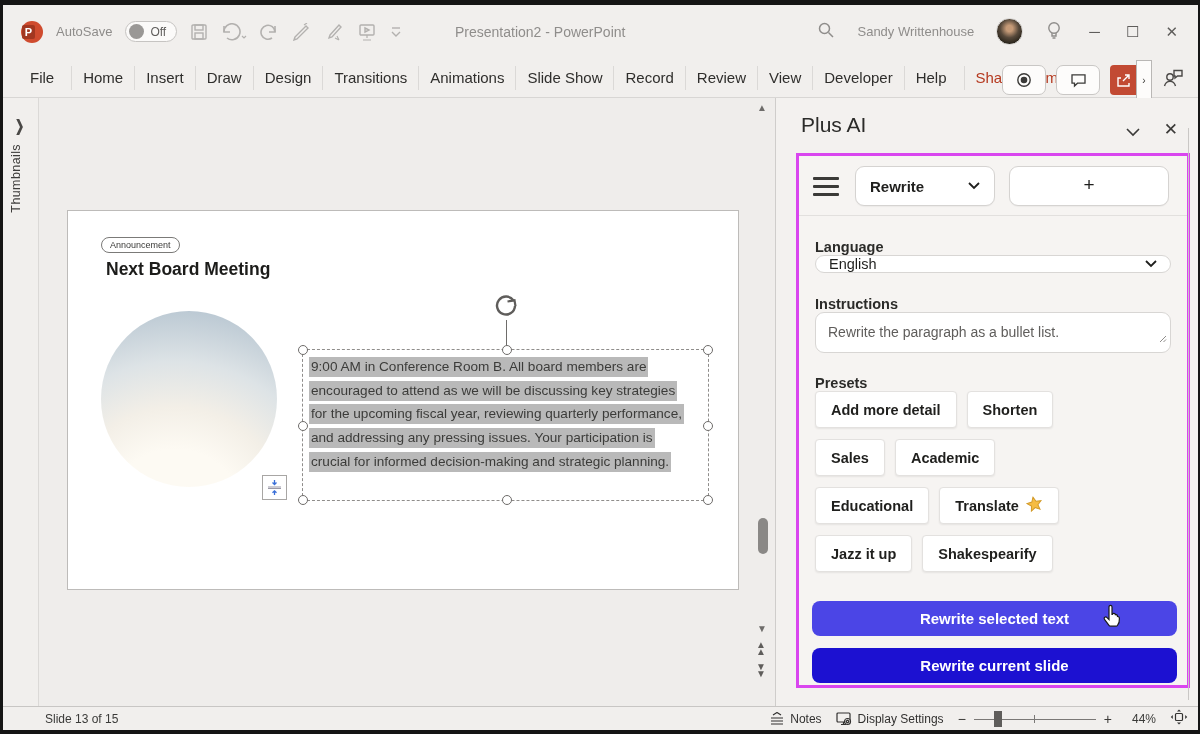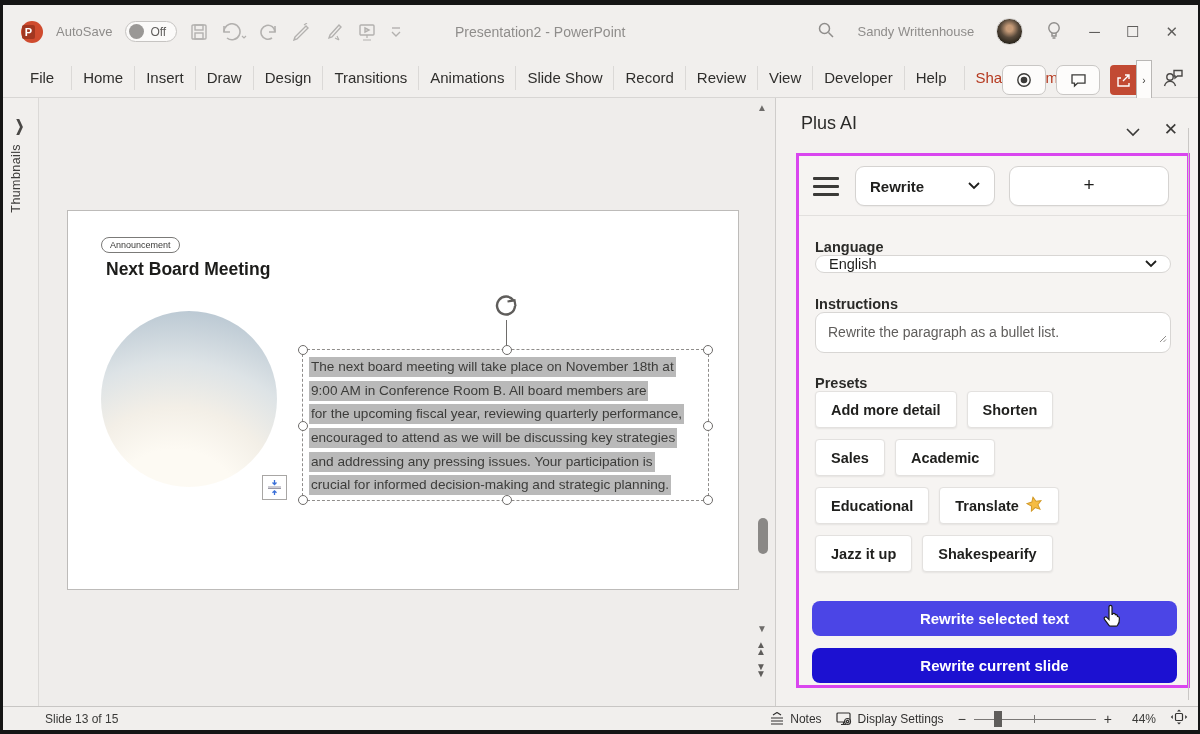--- a/index.html
+++ b/index.html
@@ -61,21 +61,21 @@
   .sel-line span { background:#b9b9b9; color:#3c3c3a; font-size:13.6px; padding:2px 2px 3px 2px; white-space:nowrap; }
 
   .vscroll { position:absolute; right:3px; top:0; bottom:0; width:18px; }
   .vs-arrow { position:absolute; left:3px; color:#6e6c6a; font-size:10px; }
   .vs-thumb { position:absolute; left:4px; top:420px; width:10px; height:36px; border-radius:5px; background:#8a8886; }
   .vs-dbl { position:absolute; left:2px; color:#5f5d5b; font-size:10px; line-height:7px; letter-spacing:-1px; }
 
   
   .panel { position:absolute; right:0; top:0; bottom:0; width:423px; background:#f3f1ef; border-left:1px solid #cfcdcb; }
   .panel::after { content:""; position:absolute; right:9px; top:30px; bottom:6px; width:1px; background:#c9c7c5; }
-  .panel-title { position:absolute; left:25px; top:15px; font-size:18px; color:#2b2b29; }
+  .panel-title { position:absolute; left:25px; top:15px; font-size:21px; color:#2b2b29; }
   .panel-chev { position:absolute; right:58px; top:25px; color:#3b3a38; }
   .panel-close { position:absolute; right:20px; top:21px; color:#3b3a38; font-size:17px; }
 
   .card { position:absolute; left:20px; top:55px; width:394px; height:535px; background:#f6f4f2; border:3px solid #d946ef; }
   .card-top { display:flex; align-items:center; gap:14px; padding:10px 12px 9px 12px; }
   .hamburger { display:flex; flex-direction:column; gap:5px; padding:2px; }
   .hamburger i { width:26px; height:3px; background:#3b3a38; border-radius:1px; }
   .select-btn { height:40px; background:#fff; border:1px solid #d5d3d1; border-radius:9px; display:flex; align-items:center;
                 box-shadow:0 1px 1px rgba(0,0,0,.04); font-size:15px; font-weight:bold; color:#1f1f1d; }
   .rewrite-dd { width:140px; padding:0 14px; justify-content:space-between; }
@@ -267,30 +267,27 @@
         <div class="textbox">
           <div class="rotate-stem"></div>
           <div class="rotate-icon">
             <svg width="27" height="27" viewBox="0 0 27 27" fill="none" stroke="#5f5d5b" stroke-width="2.4">
                 <path d="M20.5 8.5A9 9 0 1 0 22 14"></path>
                 <path d="M14.5 9.5l7-1.2 1 6" fill="none" stroke-width="2.2"></path>
               </svg>
           </div>
           <div class="body-text">
             <div class="sel-line">
-                <span>The next board meeting will take place on November 18th at</span>
+                <span>9:00 AM in Conference Room B. All board members are</span>
               </div>
             <div class="sel-line">
-                <span>9:00 AM in Conference Room B. All board members are</span>
+                <span>encouraged to attend as we will be discussing key strategies</span>
               </div>
             <div class="sel-line">
                 <span>for the upcoming fiscal year, reviewing quarterly performance,</span>
-              </div>
-            <div class="sel-line">
-                <span>encouraged to attend as we will be discussing key strategies</span>
               </div>
             <div class="sel-line">
                 <span>and addressing any pressing issues. Your participation is</span>
               </div>
             <div class="sel-line">
                 <span>crucial for informed decision-making and strategic planning.</span>
               </div>
           </div>
           <span class="tb-handle" style="left:-5px; top:-5px;"></span>
           <span class="tb-handle" style="left:199px; top:-5px;"></span>

